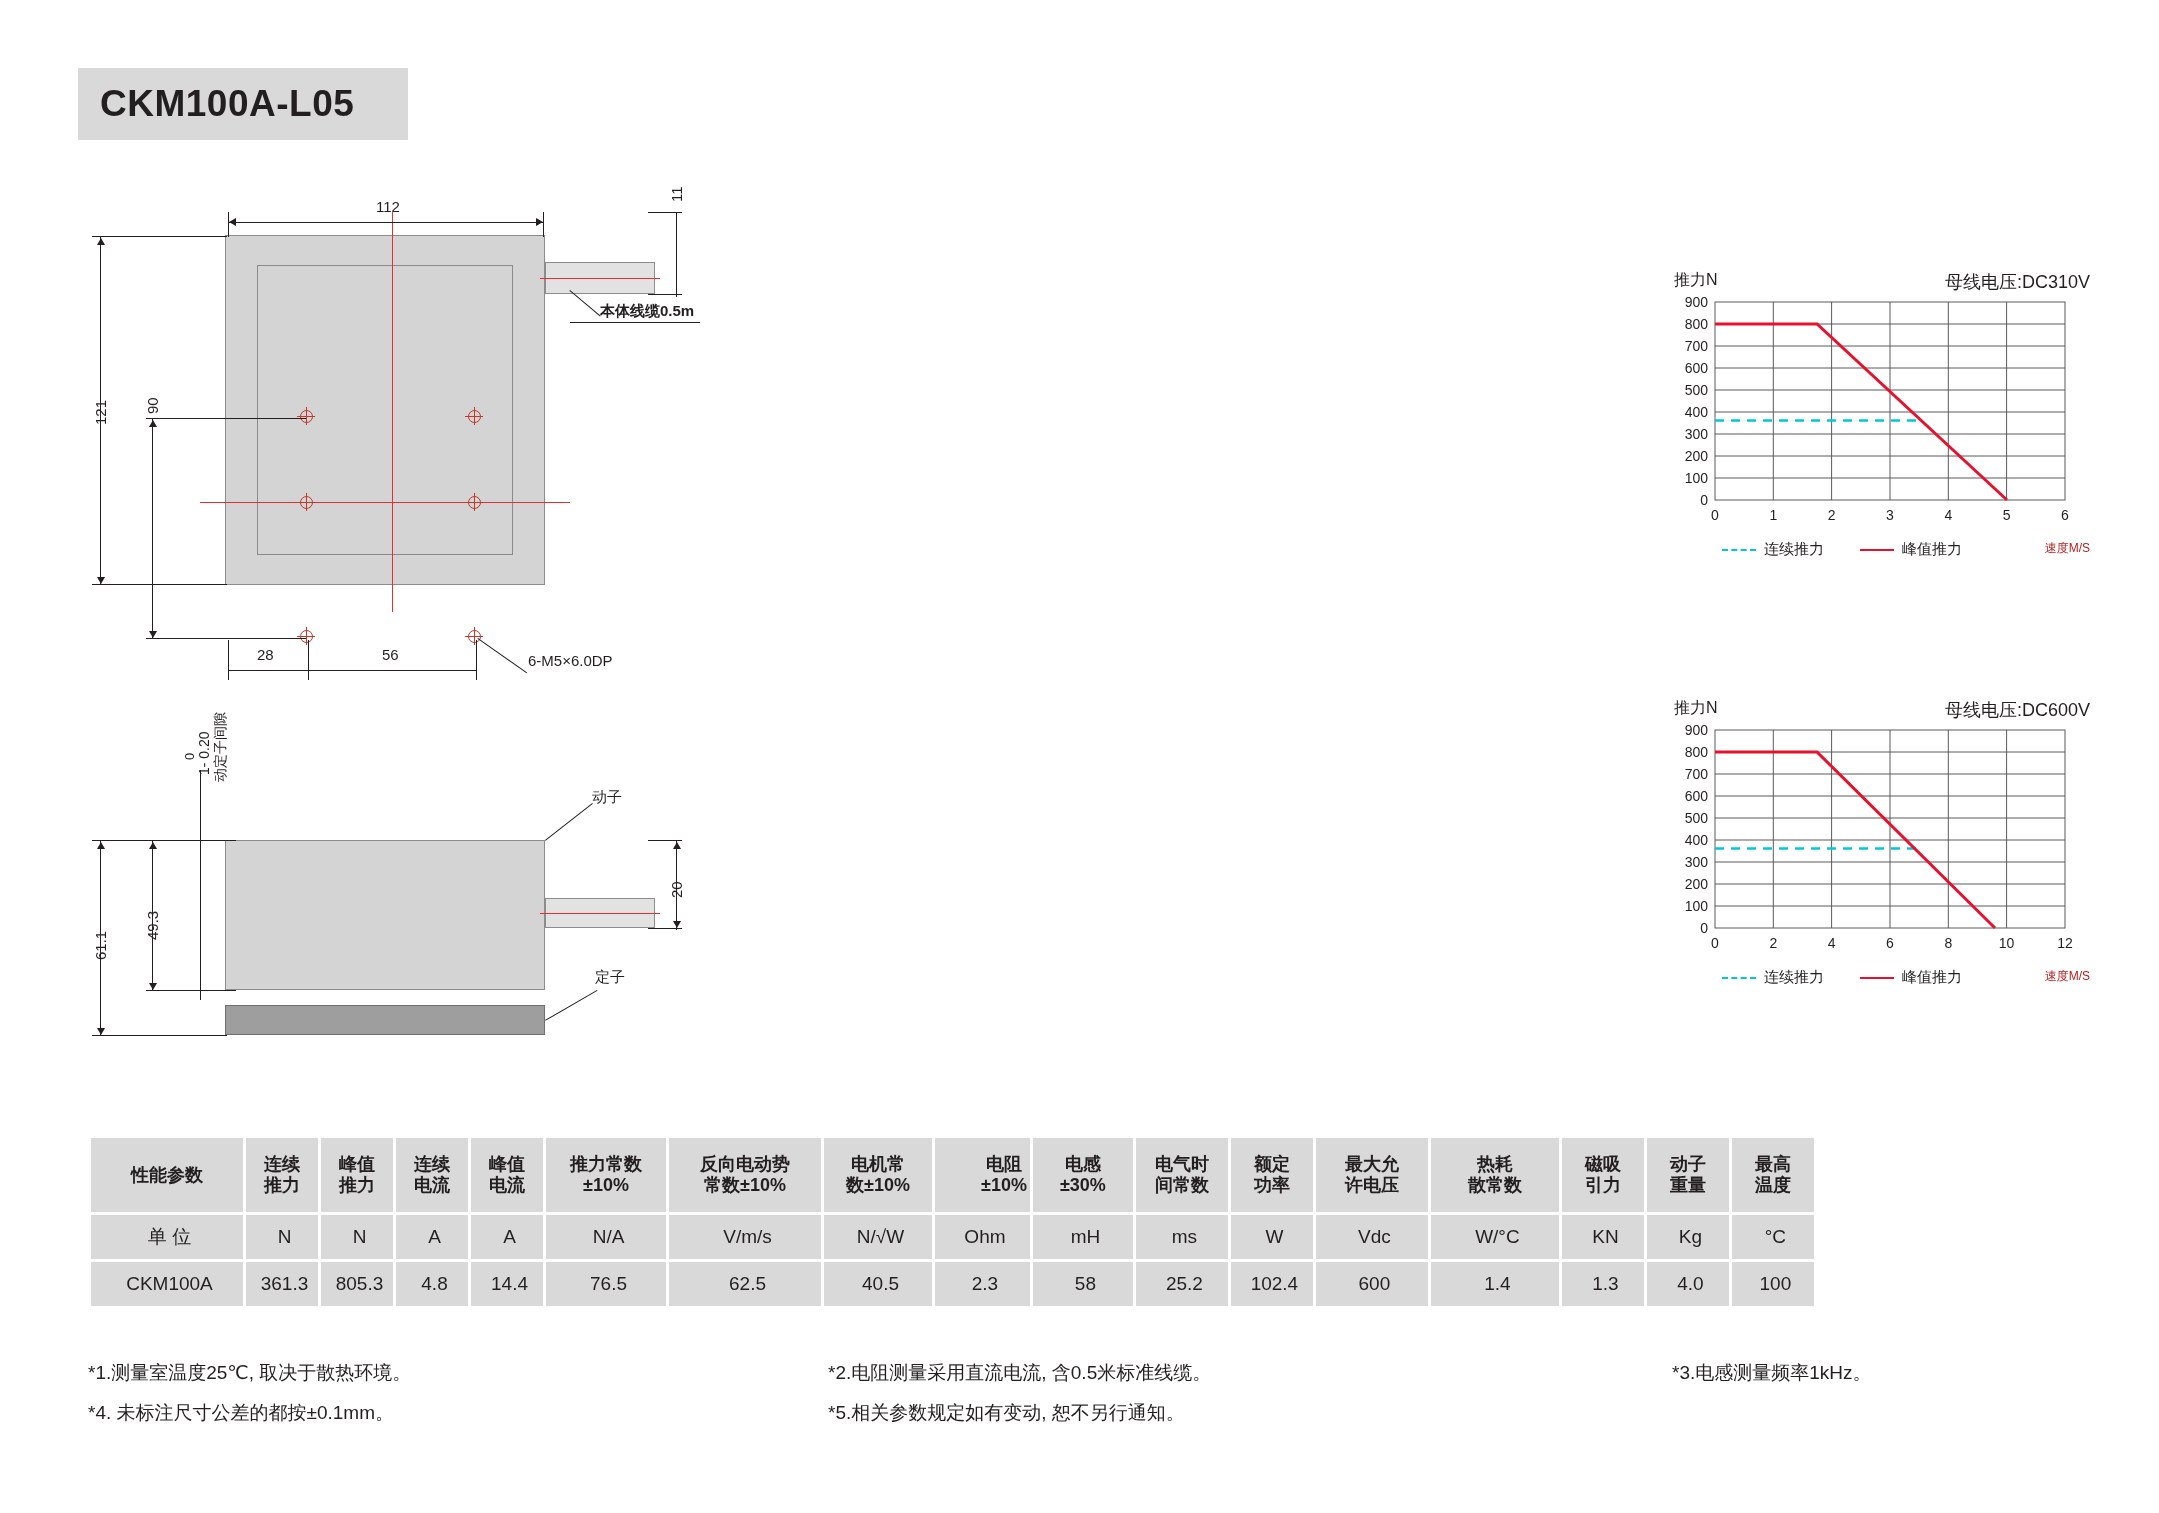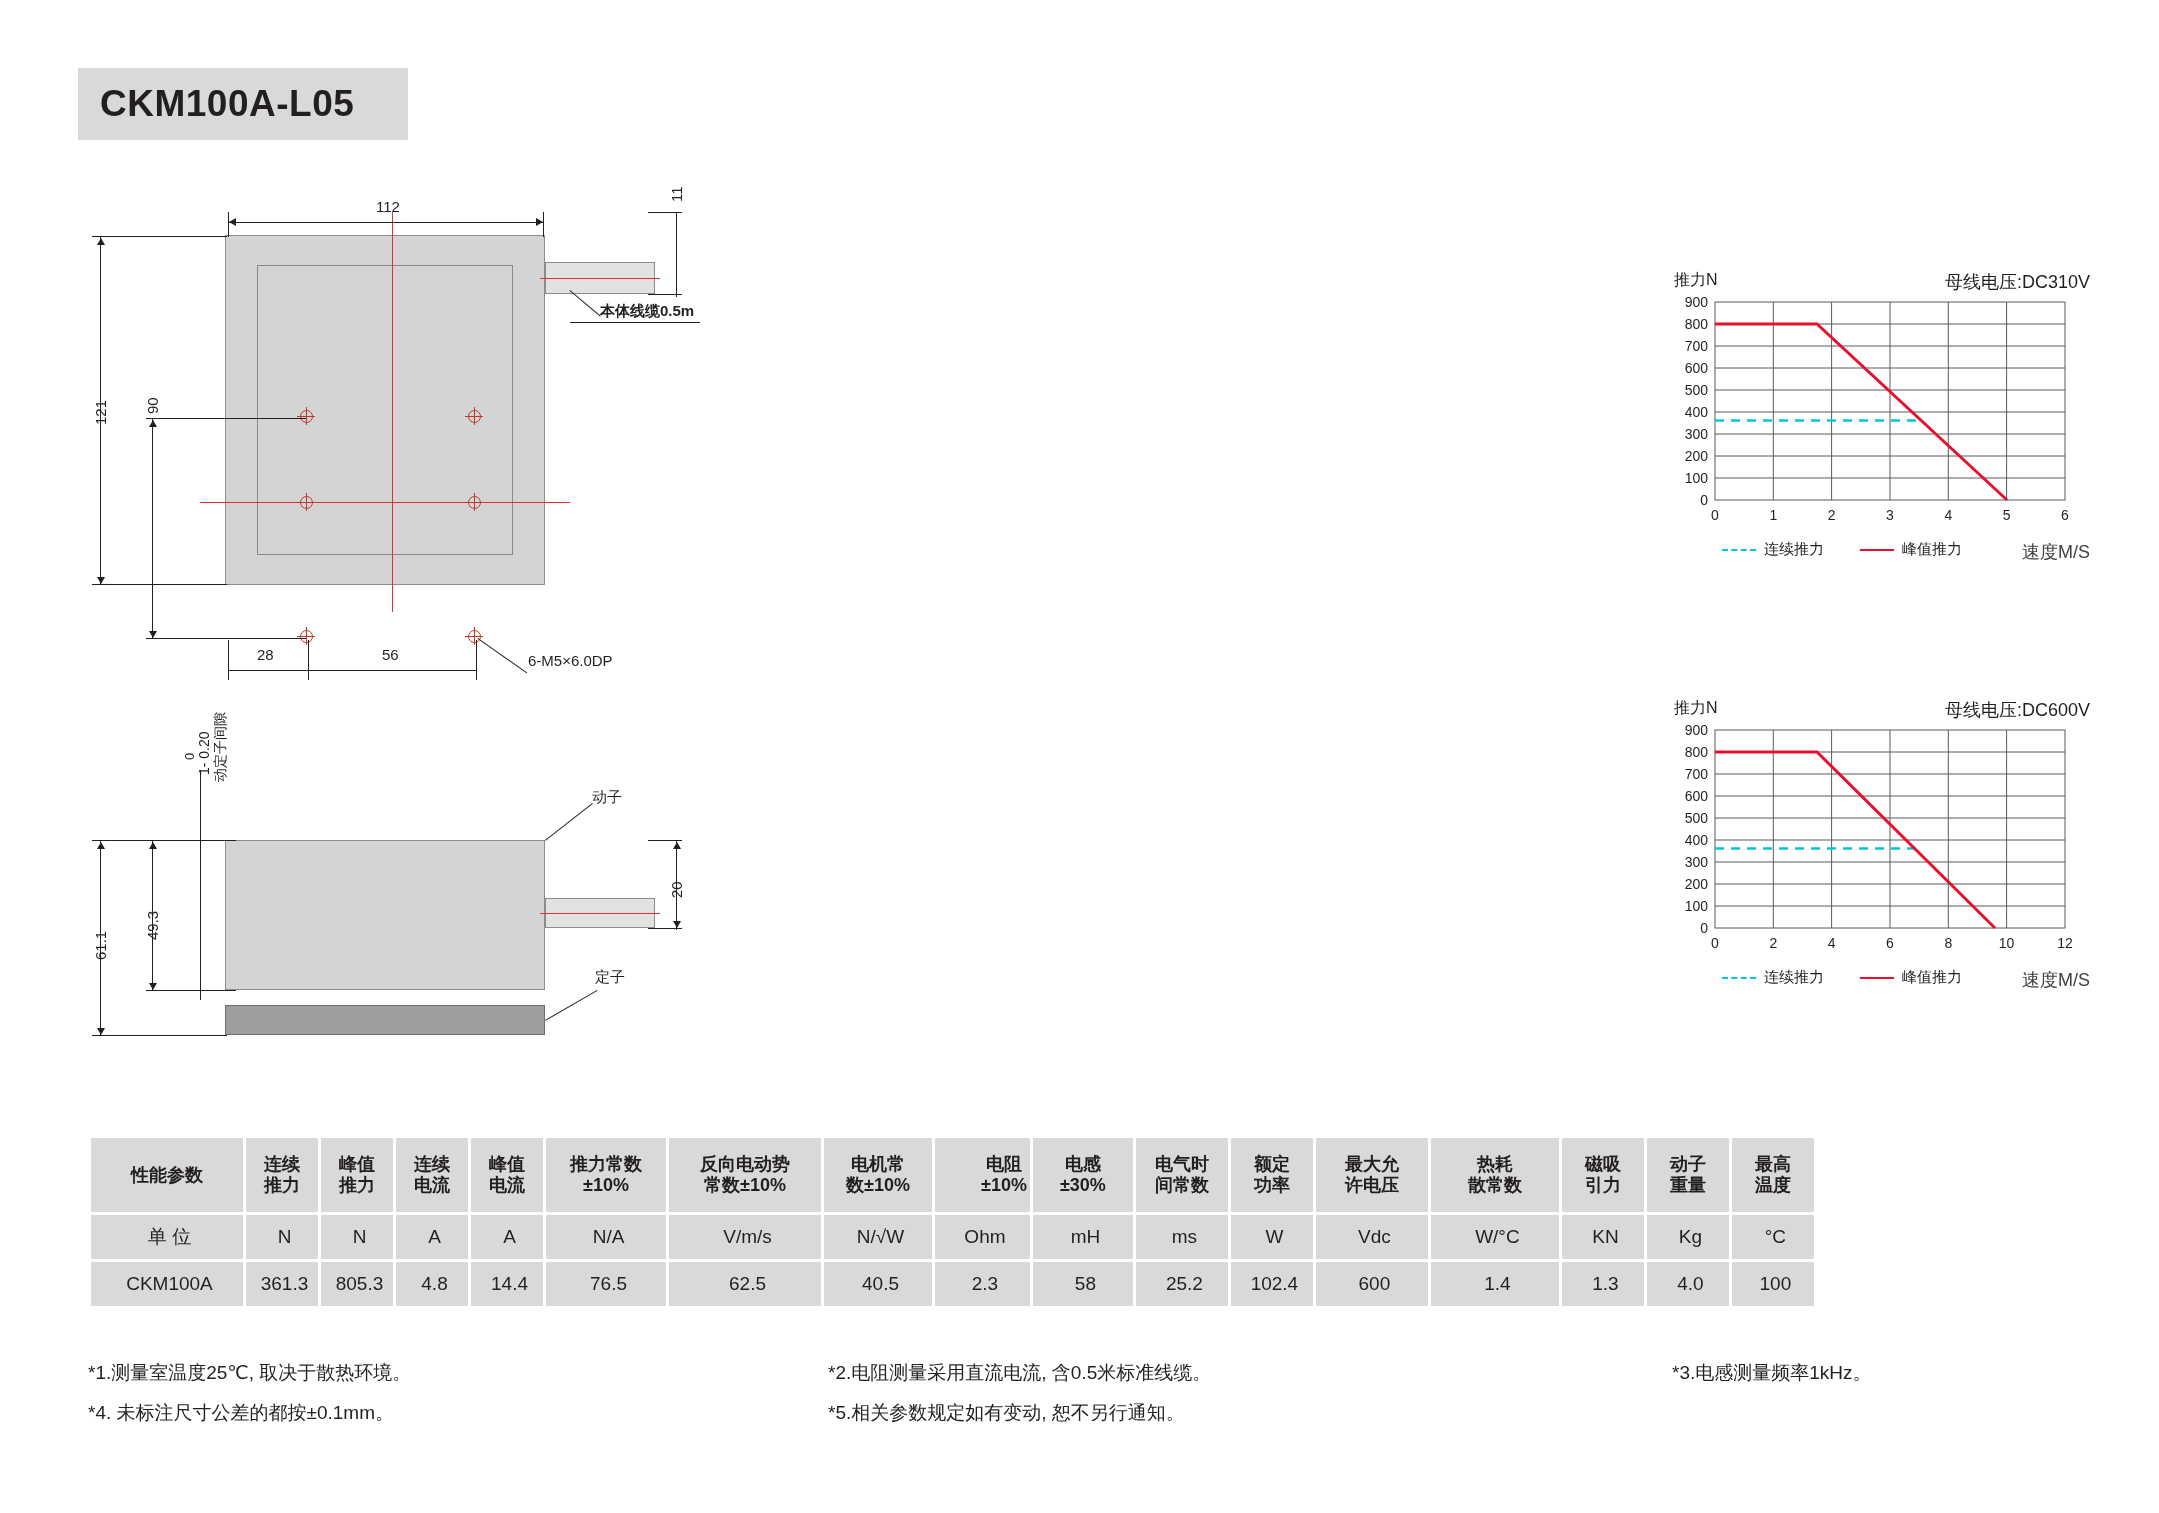--- a/index.html
+++ b/index.html
@@ -62,21 +62,21 @@
   }
   .arr-left { border-width: 4px 7px 4px 0; border-color: transparent #231f20 transparent transparent; }
   .arr-right { border-width: 4px 0 4px 7px; border-color: transparent transparent transparent #231f20; }
   .arr-up { border-width: 0 4px 7px 4px; border-color: transparent transparent #231f20 transparent; }
   .arr-down { border-width: 7px 4px 0 4px; border-color: #231f20 transparent transparent transparent; }
 
   
   .chart-block { position: absolute; }
   .chart-title-left { position: absolute; font-size: 16px; color: #231f20; }
   .chart-title-right { position: absolute; font-size: 18px; color: #231f20; }
-  .chart-axis-label { position: absolute; font-size: 18px; color: #404040; }
+  .chart-axis-label { position: absolute; font-size: 12px; color: #b91c1c; }
   .legend-row { position: absolute; font-size: 15px; color: #231f20; display: flex; align-items: center; gap: 8px; }
   .legend-dash { display: inline-block; width: 34px; height: 0; border-top: 2px dashed #00c8d7; }
   .legend-solid { display: inline-block; width: 34px; height: 0; border-top: 2px solid #e8112d; }
 
   
   #spec-table { position: absolute; left: 88px; top: 1135px; }
   table.spec { border-collapse: separate; border-spacing: 3px; }
   table.spec td {
     background: #d9d9d9;
     color: #231f20;

